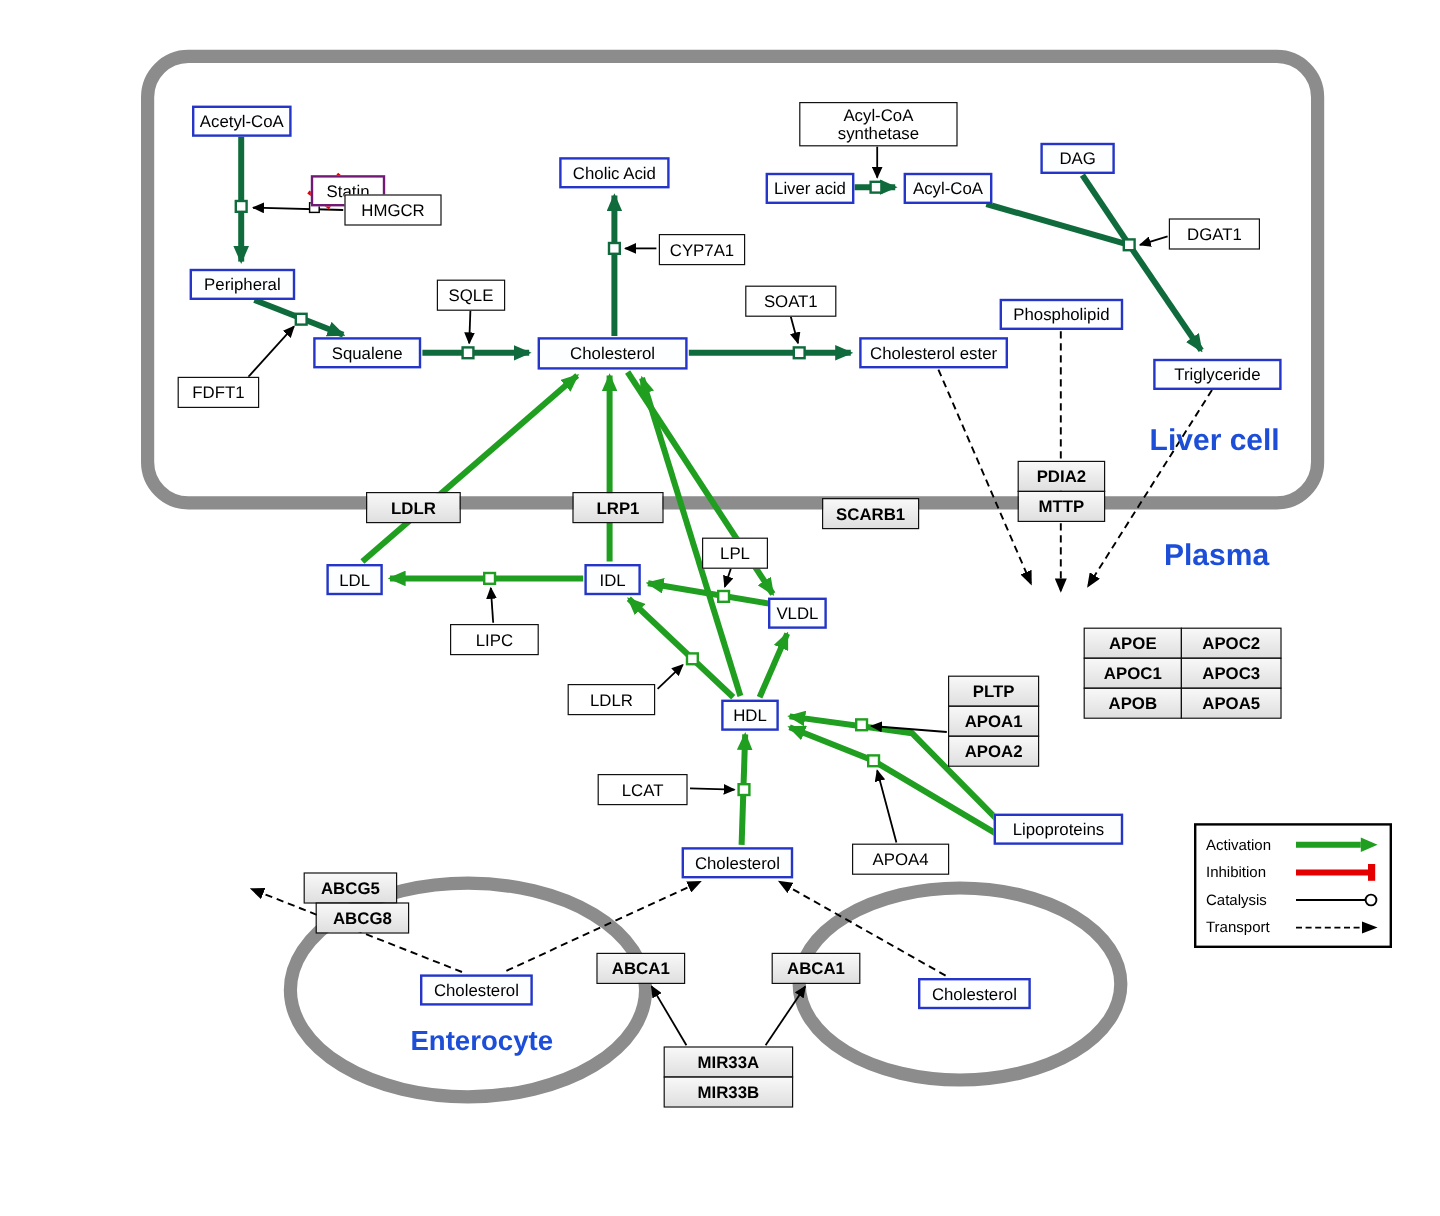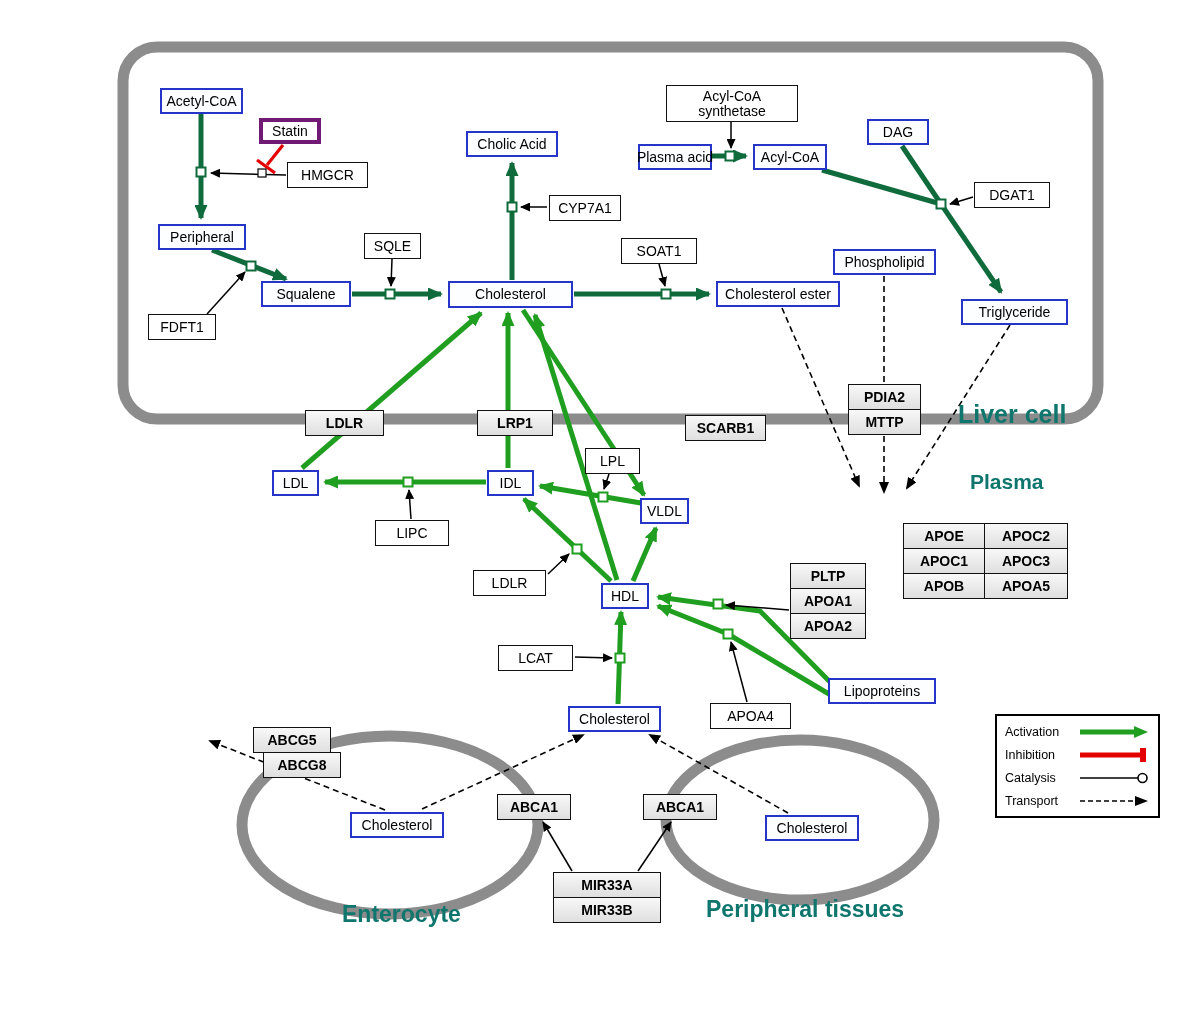--- a/index.html
+++ b/index.html
@@ -4,27 +4,27 @@
 <style>
   html,body{margin:0;padding:0;background:#fff;}
   .canvas{position:relative;width:1200px;height:1013px;background:#fff;overflow:hidden;
           font-family:"Liberation Sans",sans-serif;}
   .canvas svg.edges{position:absolute;left:0;top:0;}
   .box{position:absolute;display:flex;align-items:center;justify-content:center;
        box-sizing:border-box;background:#fff;border:1.4px solid #111;
        font-size:14px;color:#000;text-align:center;white-space:nowrap;z-index:5;line-height:1.05;}
   .metab{border:2px solid #2435c8;background:#fdfeff;}
   .metab.hl{border-width:2.5px;}
-  .statin{border:4px solid #701a75;}
+  .statin{border:2px solid #701a75;margin-top:28px;}
   .grad{background:linear-gradient(180deg,#f8f8f8 0%,#dfdfdf 100%);font-weight:bold;}
   .multiline{white-space:normal;flex-direction:column;}
-  .region-label{position:absolute;color:#0f766e;font-weight:bold;z-index:4;margin-top:47px;}
+  .region-label{position:absolute;color:#1d4ed8;font-weight:bold;z-index:4;}
   .legend{position:absolute;left:995px;top:686px;width:165px;height:104px;box-sizing:border-box;
           border:2.5px solid #000;background:#fff;z-index:6;display:flex;flex-direction:column;
-          justify-content:space-around;padding:4px 8px;margin-top:28px;}
+          justify-content:space-around;padding:4px 8px;}
   .legend-row{display:flex;align-items:center;justify-content:space-between;height:22px;}
   .legend-row .lab{font-size:12.5px;color:#000;}
 </style>
 </head>
 <body>
 
 <div class="canvas">
 
 <svg class="edges" width="1200" height="1013" viewBox="0 0 1200 1013">
   <defs>
@@ -137,21 +137,21 @@
 <div class="box" style="left:364px;top:233px;width:57px;height:26px">SQLE</div>
 <div class="box metab hl" style="left:448px;top:281px;width:125px;height:27px">Cholesterol</div>
 <div class="box metab" style="left:466px;top:131px;width:92px;height:26px">Cholic Acid</div>
 <div class="box" style="left:549px;top:195px;width:72px;height:26px">CYP7A1</div>
 <div class="box" style="left:621px;top:238px;width:76px;height:26px">SOAT1</div>
 <div class="box metab" style="left:716px;top:281px;width:124px;height:26px">Cholesterol ester</div>
 <div class="box multiline" style="left:666px;top:85px;width:132px;height:37px">
   <span>Acyl-CoA</span>
   <span>synthetase</span>
 </div>
-<div class="box metab" style="left:638px;top:144px;width:74px;height:26px">Plasma acid</div>
+<div class="box metab" style="left:638px;top:144px;width:74px;height:26px">Liver acid</div>
 <div class="box metab" style="left:753px;top:144px;width:74px;height:26px">Acyl-CoA</div>
 <div class="box metab" style="left:867px;top:119px;width:62px;height:26px">DAG</div>
 <div class="box" style="left:974px;top:182px;width:76px;height:26px">DGAT1</div>
 <div class="box metab" style="left:833px;top:249px;width:103px;height:26px">Phospholipid</div>
 <div class="box metab" style="left:961px;top:299px;width:107px;height:26px">Triglyceride</div>
 
 <div class="box grad" style="left:305px;top:410px;width:79px;height:26px">LDLR</div>
 <div class="box grad" style="left:477px;top:410px;width:76px;height:26px">LRP1</div>
 <div class="box grad" style="left:685px;top:415px;width:81px;height:26px">SCARB1</div>
 <div class="box grad" style="left:848px;top:384px;width:73px;height:26px">PDIA2</div>
@@ -183,23 +183,22 @@
 <div class="box grad" style="left:253px;top:727px;width:78px;height:26px">ABCG5</div>
 <div class="box grad" style="left:263px;top:752px;width:78px;height:26px">ABCG8</div>
 <div class="box metab" style="left:350px;top:812px;width:94px;height:26px">Cholesterol</div>
 <div class="box grad" style="left:497px;top:794px;width:74px;height:26px">ABCA1</div>
 <div class="box grad" style="left:643px;top:794px;width:74px;height:26px">ABCA1</div>
 <div class="box metab" style="left:765px;top:815px;width:94px;height:26px">Cholesterol</div>
 <div class="box grad" style="left:553px;top:872px;width:108px;height:26px">MIR33A</div>
 <div class="box grad" style="left:553px;top:897px;width:108px;height:26px">MIR33B</div>
 
 <div class="region-label" style="left:958px;top:353px;font-size:25px">Liver cell</div>
-<div class="region-label" style="left:970px;top:423px;font-size:21px">Plasma</div>
+<div class="region-label" style="left:970px;top:449px;font-size:25px">Plasma</div>
 <div class="region-label" style="left:342px;top:854px;font-size:23px">Enterocyte</div>
-<div class="region-label" style="left:706px;top:849px;font-size:23px">Peripheral tissues</div>
 
 <div class="legend">
   <div class="legend-row">
     <span class="lab">Activation</span>
     <svg width="72" height="16">
       <line x1="2" y1="8" x2="56" y2="8" stroke="#1f9e1f" stroke-width="5"></line>
       <polygon points="56,2 70,8 56,14" fill="#1f9e1f"></polygon>
     </svg>
   </div>
   <div class="legend-row">

